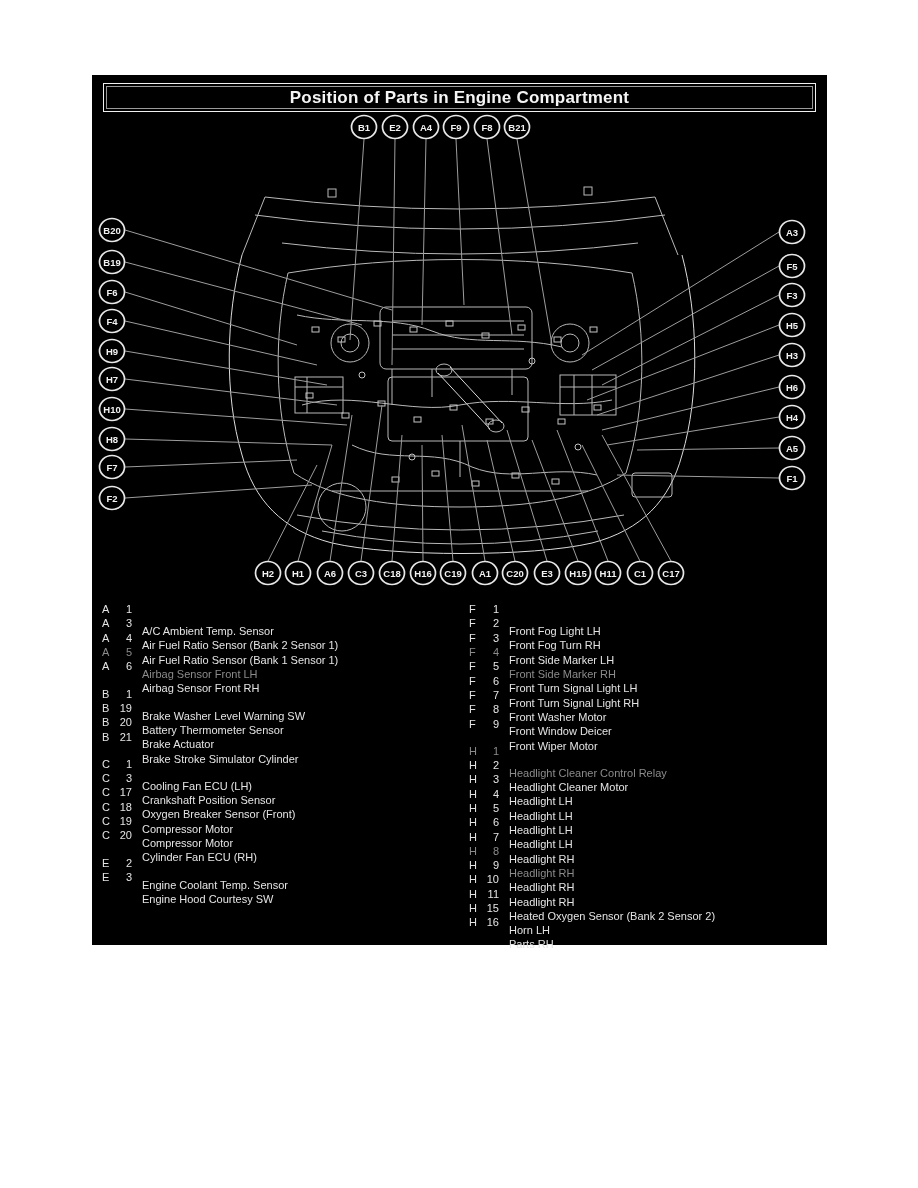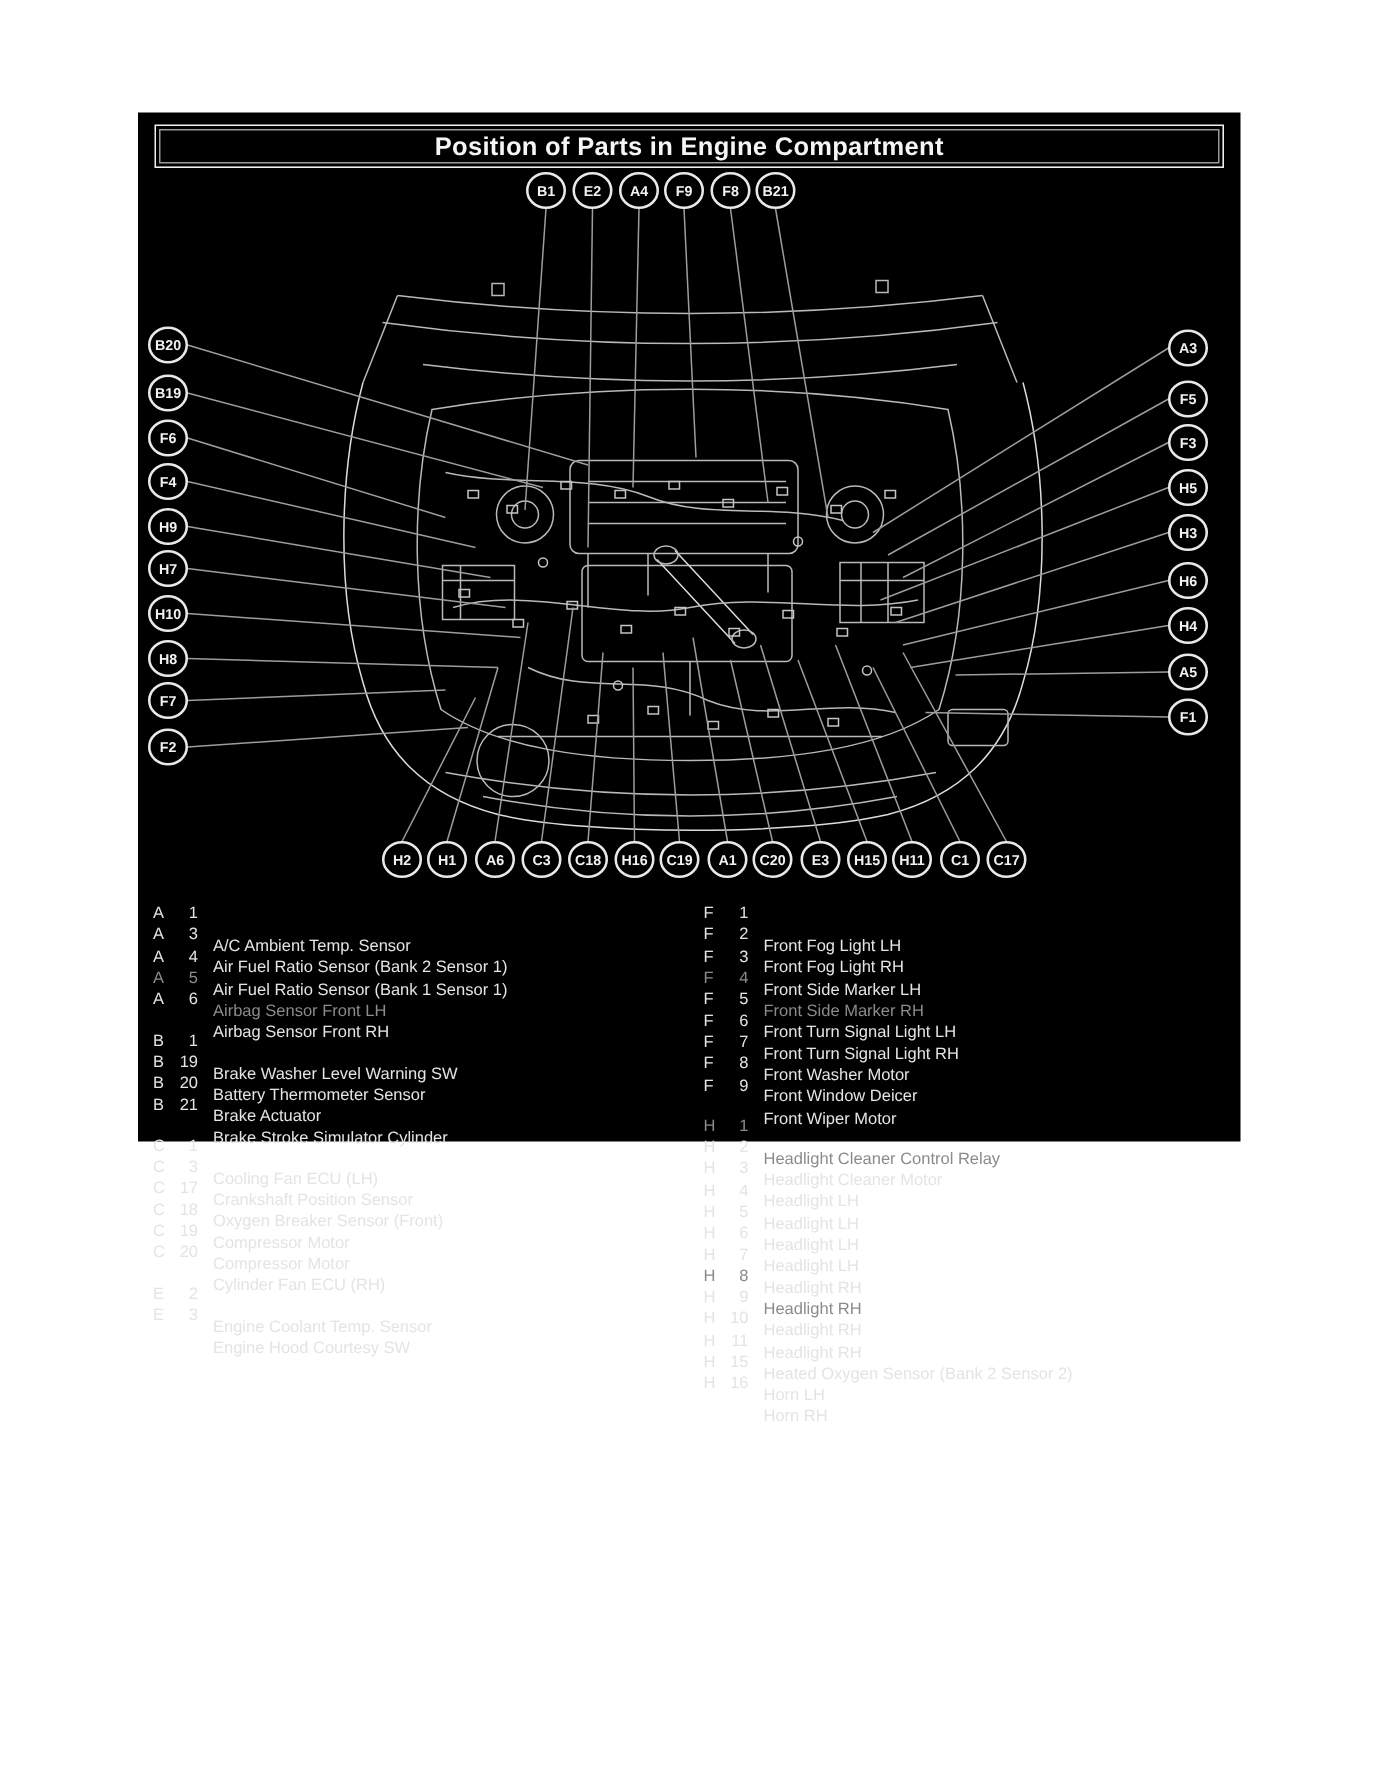--- a/index.html
+++ b/index.html
@@ -1,18 +1,18 @@
 <!DOCTYPE html>
 <html><head>
 <meta charset="utf-8">
 <style>
   html,body{margin:0;padding:0;background:#ffffff;}
   .page{position:relative;width:918px;height:1188px;background:#ffffff;overflow:hidden;
         font-family:"Liberation Sans",sans-serif;}
-  .panel{position:absolute;left:92px;top:75px;width:735px;height:686px;background:#000000;}
+  .panel{position:absolute;left:92px;top:75px;width:735px;height:870px;background:#000000;}
   .title-box{position:absolute;left:11px;top:8px;width:711px;height:27px;
              border:1px solid #f0f0f0;
              box-shadow:inset 0 0 0 2px #000000, inset 0 0 0 3px #9a9a9a;
              display:flex;align-items:center;justify-content:center;}
   .title-box span{color:#f5f5f5;font-size:17px;font-weight:bold;letter-spacing:0.2px;}
   #callout-layer{position:absolute;left:0;top:0;}
   .leader{stroke:#9d9d9d;stroke-width:1;}
   .callout ellipse{fill:#000000;stroke:#e8e8e8;stroke-width:1.7;}
   .callout text{fill:#f2f2f2;font:600 9.5px "Liberation Sans",sans-serif;text-anchor:middle;}
   .art{stroke:#b9b9b9;fill:none;stroke-width:1;}
@@ -410,21 +410,21 @@
     <div id="legend-right" class="legend-col">
         <div class="lg-group">
           <div class="lg-row">
             <span class="lg-letter">F</span>
             <span class="lg-num">1</span>
             <span class="lg-text">Front Fog Light LH</span>
           </div>
           <div class="lg-row">
             <span class="lg-letter">F</span>
             <span class="lg-num">2</span>
-            <span class="lg-text">Front Fog Light RH</span>
+            <span class="lg-text">Front Fog Turn RH</span>
           </div>
           <div class="lg-row">
             <span class="lg-letter">F</span>
             <span class="lg-num">3</span>
             <span class="lg-text">Front Side Marker LH</span>
           </div>
           <div class="lg-row dim">
             <span class="lg-letter">F</span>
             <span class="lg-num">4</span>
             <span class="lg-text">Front Side Marker RH</span>
@@ -512,19 +512,19 @@
             <span class="lg-text">Heated Oxygen Sensor (Bank 2 Sensor 2)</span>
           </div>
           <div class="lg-row">
             <span class="lg-letter">H</span>
             <span class="lg-num">15</span>
             <span class="lg-text">Horn LH</span>
           </div>
           <div class="lg-row">
             <span class="lg-letter">H</span>
             <span class="lg-num">16</span>
-            <span class="lg-text">Horn RH</span>
+            <span class="lg-text">Parts RH</span>
           </div>
         </div>
       </div>
 
   </div>
 </div>
 
 </body></html>

